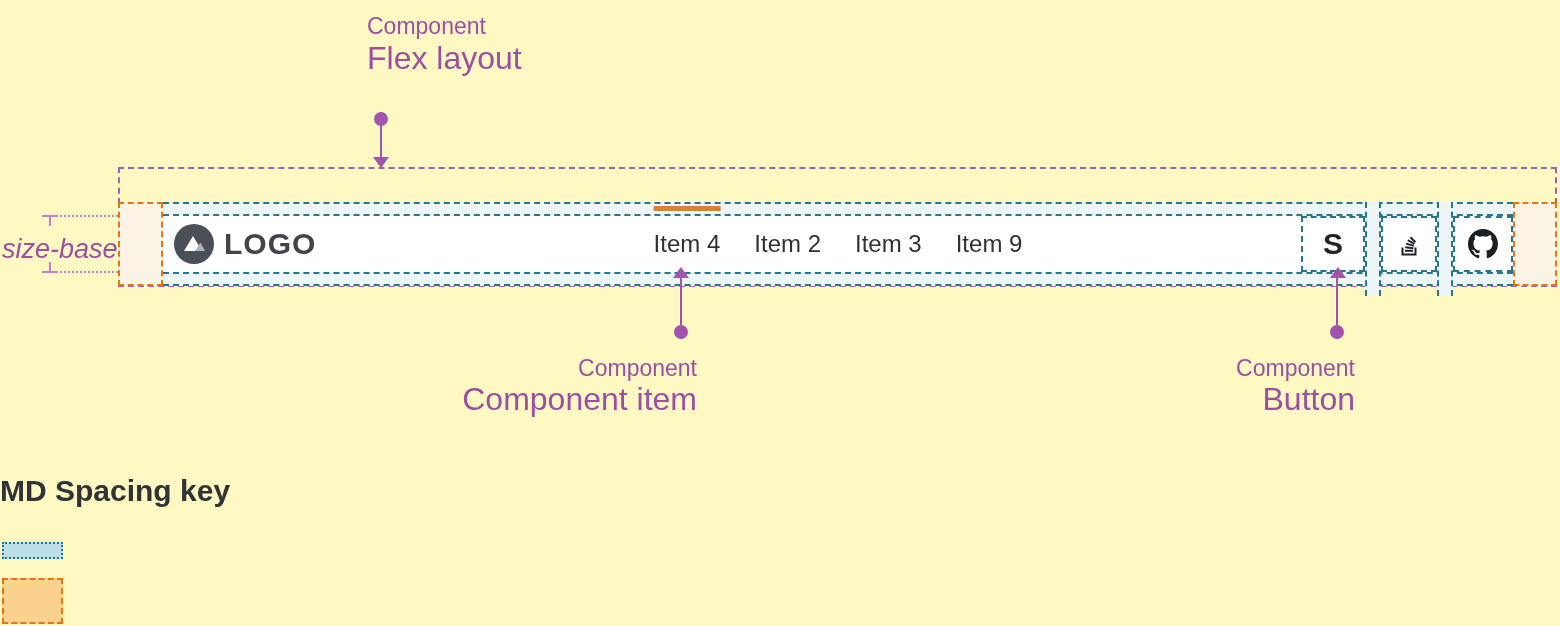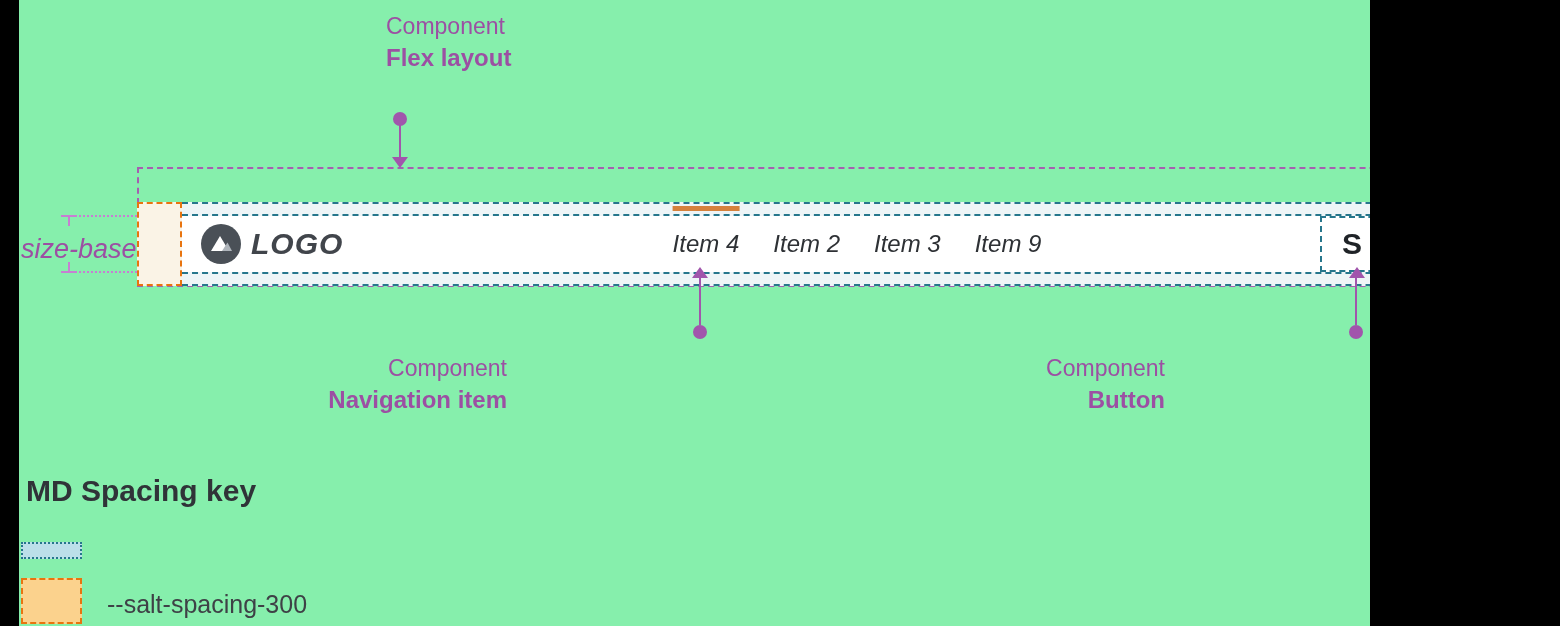--- a/index.html
+++ b/index.html
@@ -1,24 +1,24 @@
 <!DOCTYPE html>
 <html><head>
 <meta charset="utf-8">
 <style>
   html,body{margin:0;padding:0;background:#000;}
   .canvas{
-    position:relative; width:1351px; height:626px; background:#86efac;
-    font-family:"Liberation Sans", sans-serif; overflow:hidden;margin-left:19px;
+    position:relative; width:1560px; height:626px; background:#fef9c3;
+    font-family:"Liberation Sans", sans-serif; overflow:hidden;
   }
   .abs{position:absolute;}
 
   
   .anno{color:#9C4FA3; font-size:23px; line-height:32px;}
-  .anno .bold{font-weight:bold; font-size:24px;}
+  .anno .bold{font-weight:normal; font-size:32px;}
   .anno .italic{font-style:italic;}
   .anno-right{text-align:right; line-height:31px;}
   .conn-line{width:2px; background:#A155AC;}
   .conn-dot{width:14px; height:14px; border-radius:50%; background:#A155AC;}
   .arrow-down{width:0; height:0; border-left:8px solid transparent; border-right:8px solid transparent; border-top:11px solid #A155AC;}
   .arrow-up{width:0; height:0; border-left:8px solid transparent; border-right:8px solid transparent; border-bottom:11px solid #A155AC;}
 
   
   .flex-outline{
     left:118px; top:167px; width:1439px; height:120px;
@@ -33,39 +33,39 @@
   
   .navbar{left:118px; top:202px; width:1439px; height:84px; z-index:2;}
   .pad{box-sizing:border-box; background:#FAF3E6; border:2px dashed #E8740F; height:84px; top:0;}
   .pad-left{left:0; width:45px;}
   .pad-right{left:1395px; width:44px;}
   .bar-middle{left:45px; top:0; width:1350px; height:84px; background:#fff;}
   .strip{left:0; right:0; height:14px; box-sizing:border-box; background:#EEF5F7;
          border-top:2px dashed #26768C; border-bottom:2px dashed #26768C;}
   .strip-top{top:0;}
   .strip-bottom{top:70px;}
-  .bar-content{left:0; right:0; top:14px; height:56px; display:flex; align-items:center; padding-left:19px;font-style:italic;}
+  .bar-content{left:0; right:0; top:14px; height:56px; display:flex; align-items:center; padding-left:11px;}
 
   .logo{display:flex; align-items:center; gap:10px; cursor:default;}
   .logo-text{font-size:30px; font-weight:bold; color:#41454B; letter-spacing:1px;}
 
   .nav-items{left:50%; top:0; height:56px; transform:translateX(-50%);
              display:flex; gap:34px; align-items:center;}
   .nav-item{position:relative; height:100%; display:flex; align-items:center;
             font-size:24px; color:#2E3135; white-space:nowrap;}
   .active-indicator{position:absolute; top:-10px; left:0; right:0; height:5px; background:#D6813C;}
 
   .gap-strip{top:0; width:16px; height:94px; box-sizing:border-box; background:#EDF4F6;
              border-left:2px dashed #26768C; border-right:2px dashed #26768C; z-index:4;}
   .btn-cell{top:14px; height:56px; box-sizing:border-box; background:#fff;
             border:2px dashed #26768C; display:flex; align-items:center; justify-content:center; z-index:4;}
   .s-glyph{font-size:30px; font-weight:600; color:#1F2327;}
 
   
-  .legend-title{left:0; top:474px; font-size:30px; font-weight:bold; color:#303338;padding-left:7px;}
+  .legend-title{left:0; top:474px; font-size:30px; font-weight:bold; color:#303338;}
   .legend-label{left:88px; font-size:25px; color:#3E4146;}
   .swatch{left:2px; box-sizing:border-box;}
   .swatch-100{top:542px; width:61px; height:17px; background:#BCDFE9; border:2px dotted #26768C;}
   .swatch-300{top:578px; width:61px; height:46px; background:#FBD28D; border:2px dashed #E8740F;}
 
   svg{display:block;}
 </style>
 </head>
 <body>
 
@@ -151,29 +151,28 @@
         </svg>
       </span>
     </div>
   </div>
 
   <div class="abs arrow-up" style="left:673px; top:267px; z-index:5;"></div>
   <div class="abs conn-line" style="left:680px; top:277px; height:48px; z-index:5;"></div>
   <div class="abs conn-dot" style="left:674px; top:325px; z-index:5;"></div>
   <div class="abs anno anno-right" style="right:863px; top:353px;">
     <div>Component</div>
-    <div class="bold">Navigation item</div>
+    <div class="bold">Component item</div>
   </div>
 
   <div class="abs arrow-up" style="left:1330px; top:267px; z-index:5;"></div>
   <div class="abs conn-line" style="left:1336px; top:277px; height:48px; z-index:5;"></div>
   <div class="abs conn-dot" style="left:1330px; top:325px; z-index:5;"></div>
   <div class="abs anno anno-right" style="right:205px; top:353px;">
     <div>Component</div>
     <div class="bold">Button</div>
   </div>
 
   <div class="abs legend-title">MD Spacing key</div>
   <div class="abs swatch swatch-100"></div>
   <div class="abs swatch swatch-300"></div>
-  <div class="abs legend-label" style="top:590px;">--salt-spacing-300</div>
 
 </div>
 
 </body></html>

